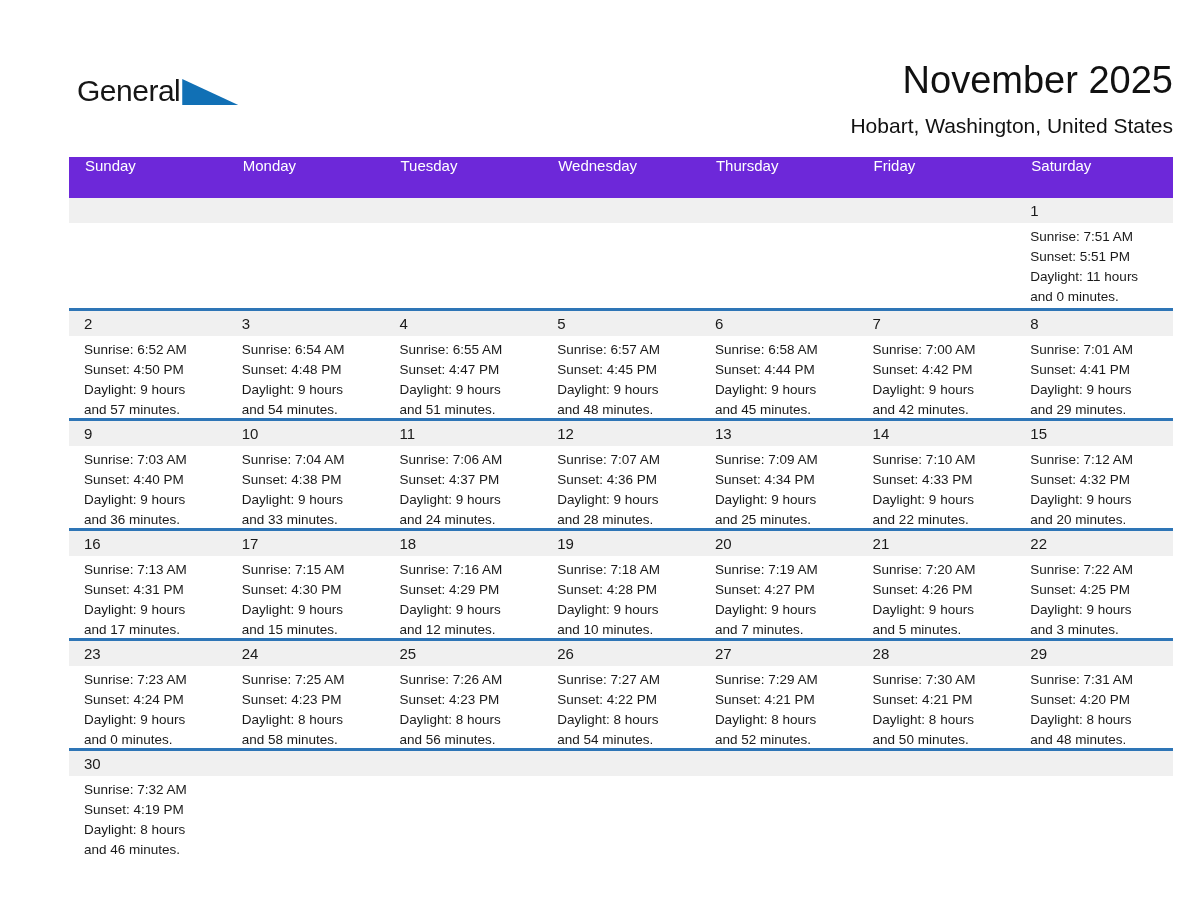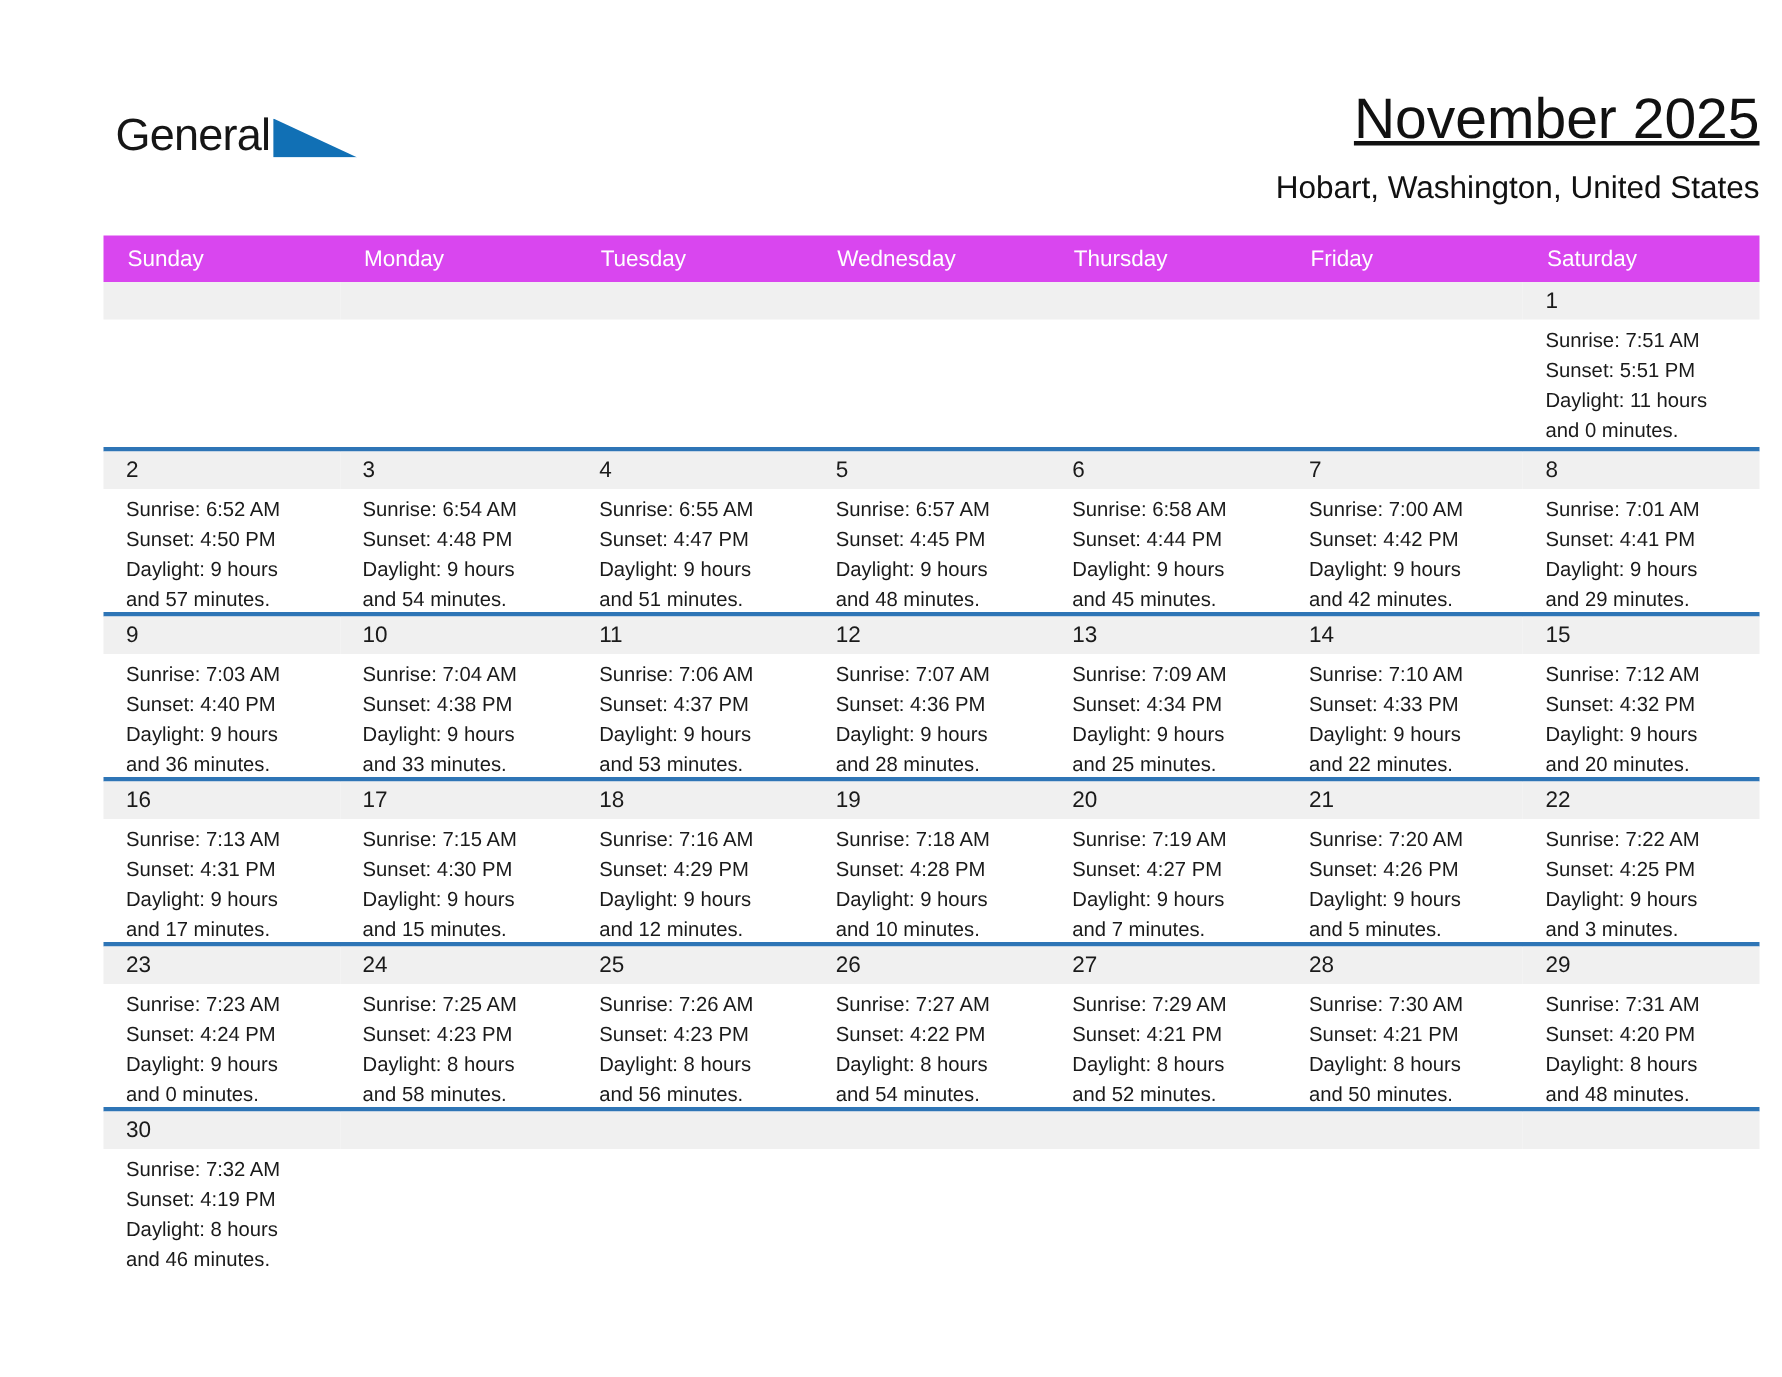--- a/index.html
+++ b/index.html
@@ -10,26 +10,26 @@
   
   .logo { position:absolute; left:50px; top:74px; }
   .logo-row { display:flex; align-items:flex-end; }
   .logo-general { font-size:30px; letter-spacing:-0.5px; color:#161616; }
   .logo-triangle { width:56px; height:26px; margin-left:2px; margin-bottom:3px;
                    background:#1170B5; clip-path:polygon(0 0, 100% 100%, 0 100%); }
   .logo-blue { font-size:30px; letter-spacing:-0.5px; color:#1B79C2; margin-top:-7px; padding-left:86px; }
 
   
   .title-block { position:absolute; top:60px; right:42px; text-align:right; }
-  .title { font-size:38px; font-weight:400; color:#111; line-height:1.1;text-decoration:underline; }
+  .title { font-size:38px; font-weight:400; color:#111; line-height:1.1; }
   .subtitle { font-size:21px; font-weight:400; color:#111; margin-top:12px; }
 
   
   .calendar { position:absolute; left:42px; top:157px; width:1104px; }
-  .weekday-row { display:flex; height:31px; background:#d946ef; align-items:center; }
+  .weekday-row { display:flex; height:41px; background:#6d28d9; }
   .weekday-cell { flex:1 1 0; color:#ffffff; font-size:15px; padding-left:16px; white-space:nowrap; }
 
   .week-row { display:flex; height:110px; }
   .week-row + .week-row { border-top:3px solid #2E75B6; }
   .week-row:last-child { height:127px; }
   .day-cell { flex:1 1 0; min-width:0; }
   .day-number { height:25px; line-height:25px; background:#F0F0F0;
                 font-size:15px; color:#1a1a1a; padding-left:15px; }
   .cell-lines { padding:4px 4px 0 15px; font-size:13.5px; line-height:20px; color:#1a1a1a; white-space:nowrap; }
 </style>
@@ -173,21 +173,21 @@
               <div>Daylight: 9 hours</div>
               <div>and 33 minutes.</div>
             </div>
           </div>
           <div class="day-cell">
             <div class="day-number">11</div>
             <div class="cell-lines">
               <div>Sunrise: 7:06 AM</div>
               <div>Sunset: 4:37 PM</div>
               <div>Daylight: 9 hours</div>
-              <div>and 53 minutes.</div>
+              <div>and 24 minutes.</div>
             </div>
           </div>
           <div class="day-cell">
             <div class="day-number">12</div>
             <div class="cell-lines">
               <div>Sunrise: 7:07 AM</div>
               <div>Sunset: 4:36 PM</div>
               <div>Daylight: 9 hours</div>
               <div>and 28 minutes.</div>
             </div>

